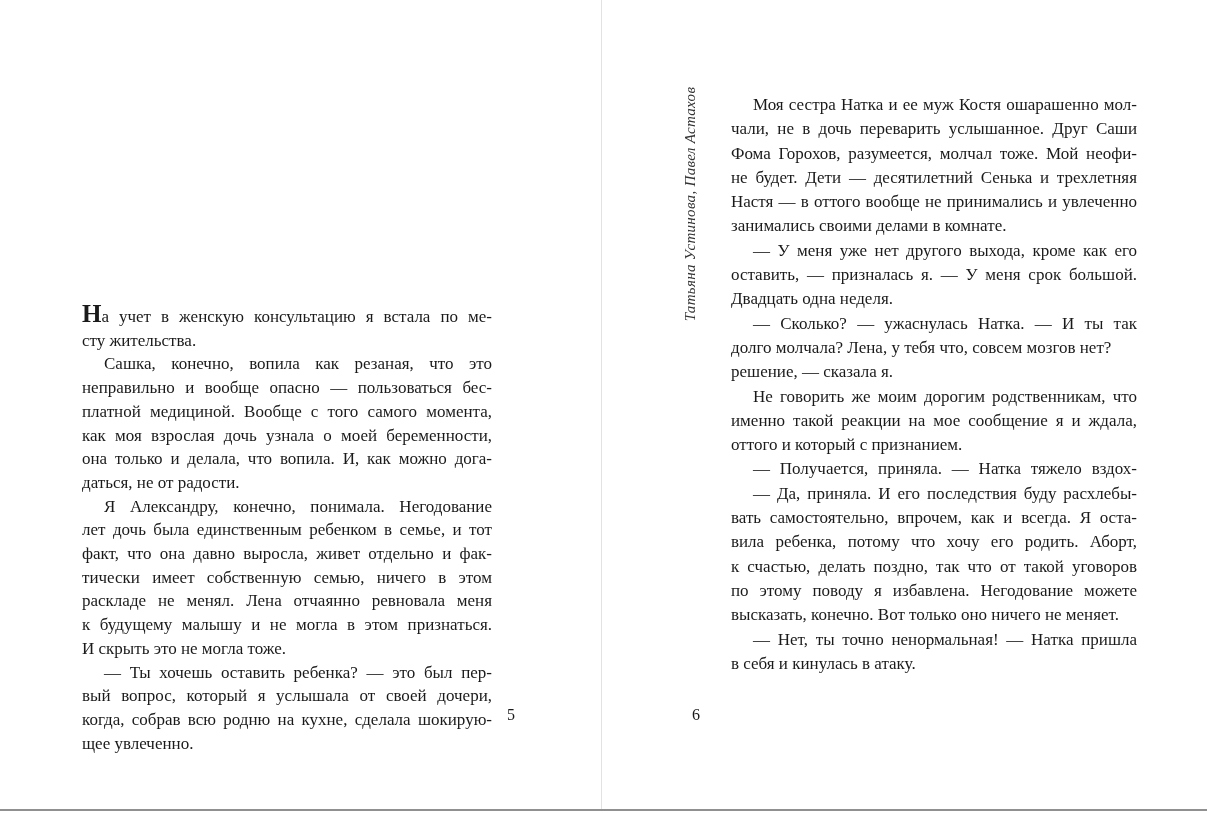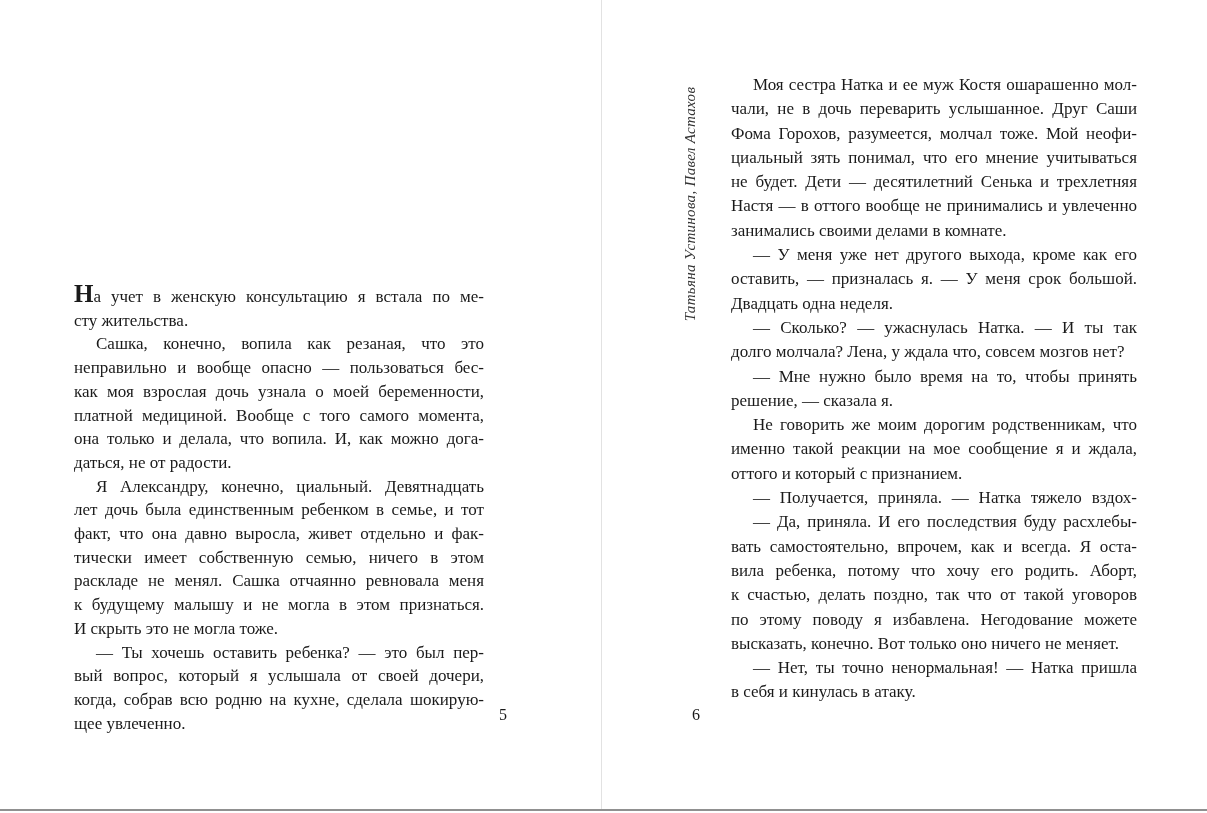--- a/index.html
+++ b/index.html
@@ -6,24 +6,24 @@
   html,body { background:#ffffff; }
   .screen {
     position:relative;
     width:1207px; height:813px;
     background:#ffffff;
     overflow:hidden;
     font-family:"Liberation Serif","DejaVu Serif",serif;
     color:var(--text,#1a1a1a);
   }
   .page { position:absolute; top:0; height:811px; }
-  .page-left  { left:4px;   width:601px; }
+  .page-left  { left:12px;   width:601px; }
   .page-right { left:602px; width:605px; }
 
-  .text-block { position:absolute; font-size:17px; }
+  .text-block { position:absolute; font-size:17px;margin-top:20px; }
   #left-text  { left:70px;  top:281px; width:410px; line-height:23.7px; }
   #right-text { left:129px; top:73px;  width:406px; line-height:24.3px; }
 
   .paragraph { }
   .line {
     text-align:justify;
     text-align-last:justify;
     white-space:normal;
   }
   .line.last   { text-align-last:left; }
@@ -77,31 +77,31 @@
 
   <div class="page page-left">
     <div class="text-block" id="left-text">
         <div class="paragraph">
           <div class="line"><span class="dropcap">Н</span>а учет в женскую консультацию я встала по ме-</div>
           <div class="line last">сту жительства.</div>
         </div>
         <div class="paragraph">
           <div class="line indent">Сашка, конечно, вопила как резаная, что это</div>
           <div class="line">неправильно и вообще опасно — пользоваться бес-</div>
+          <div class="line">платной медициной. Вообще с того самого момента,</div>
           <div class="line">как моя взрослая дочь узнала о моей беременности,</div>
-          <div class="line">платной медициной. Вообще с того самого момента,</div>
           <div class="line">она только и делала, что вопила. И, как можно дога-</div>
           <div class="line last">даться, не от радости.</div>
         </div>
         <div class="paragraph">
-          <div class="line indent">Я Александру, конечно, циальный. Девятнадцать</div>
+          <div class="line indent">Я Александру, конечно, понимала. Негодование</div>
           <div class="line">лет дочь была единственным ребенком в семье, и тот</div>
           <div class="line">факт, что она давно выросла, живет отдельно и фак-</div>
           <div class="line">тически имеет собственную семью, ничего в этом</div>
-          <div class="line">раскладе не менял. Сашка отчаянно ревновала меня</div>
+          <div class="line">раскладе не менял. Лена отчаянно ревновала меня</div>
           <div class="line">к будущему малышу и не могла в этом признаться.</div>
           <div class="line last">И скрыть это не могла тоже.</div>
         </div>
         <div class="paragraph">
           <div class="line indent">— Ты хочешь оставить ребенка? — это был пер-</div>
           <div class="line">вый вопрос, который я услышала от своей дочери,</div>
           <div class="line">когда, собрав всю родню на кухне, сделала шокирую-</div>
           <div class="line last">щее увлеченно.</div>
         </div>
       </div>
@@ -110,36 +110,34 @@
 
   <div class="divider-v"></div>
 
   <div class="page page-right">
     <div class="author-vertical">Татьяна Устинова, Павел Астахов</div>
     <div class="text-block" id="right-text">
         <div class="paragraph">
           <div class="line indent">Моя сестра Натка и ее муж Костя ошарашенно мол-</div>
           <div class="line">чали, не в дочь переварить услышанное. Друг Саши</div>
           <div class="line">Фома Горохов, разумеется, молчал тоже. Мой неофи-</div>
-          <div class="line">циальный зять понимал, что его мнение учитываться</div>
           <div class="line">не будет. Дети — десятилетний Сенька и трехлетняя</div>
           <div class="line">Настя — в оттого вообще не принимались и увлеченно</div>
           <div class="line last">занимались своими делами в комнате.</div>
         </div>
         <div class="paragraph">
           <div class="line indent">— У меня уже нет другого выхода, кроме как его</div>
           <div class="line">оставить, — призналась я. — У меня срок большой.</div>
           <div class="line last">Двадцать одна неделя.</div>
         </div>
         <div class="paragraph">
           <div class="line indent">— Сколько? — ужаснулась Натка. — И ты так</div>
-          <div class="line last">долго молчала? Лена, у ждала что, совсем мозгов нет?</div>
+          <div class="line last">долго молчала? Лена, у тебя что, совсем мозгов нет?</div>
         </div>
         <div class="paragraph">
-          <div class="line indent">— Мне нужно было время на то, чтобы принять</div>
           <div class="line last">решение, — сказала я.</div>
         </div>
         <div class="paragraph">
           <div class="line indent">Не говорить же моим дорогим родственникам, что</div>
           <div class="line">именно такой реакции на мое сообщение я и ждала,</div>
           <div class="line last">оттого и который с признанием.</div>
         </div>
         <div class="paragraph">
           <div class="line indent">— Получается, приняла. — Натка тяжело вздох-</div>
         </div>

